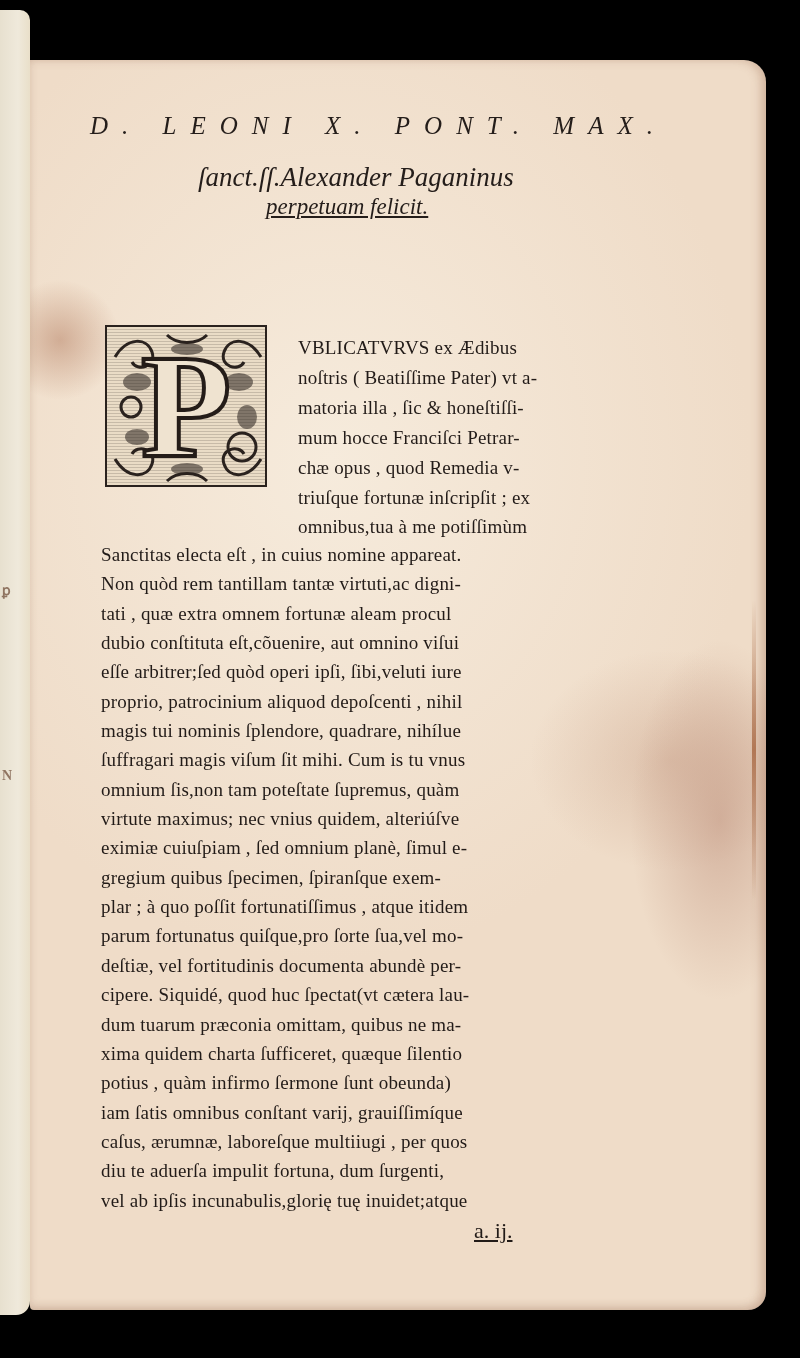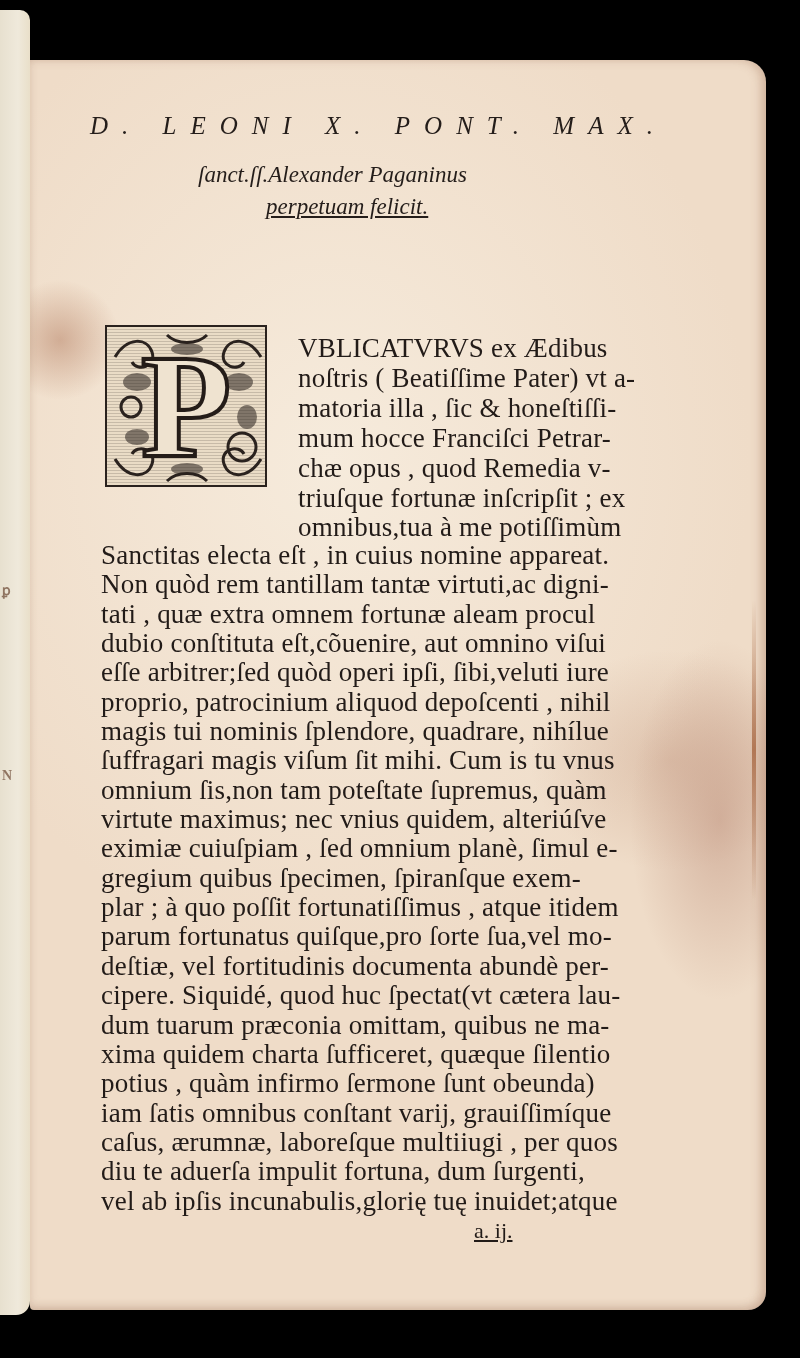--- a/index.html
+++ b/index.html
@@ -67,21 +67,21 @@
       font-size: 25px;
       letter-spacing: 14px;
       font-style: italic;
       color: #241d1a;
       white-space: nowrap;
     }
     .head2 {
       position: absolute;
       left: 198px;
       top: 162px;
-      font-size: 23px;
+      font-size: 27px;
       font-style: italic;
       color: #241d1a;
       white-space: nowrap;
     }
     .head3 {
       position: absolute;
       left: 266px;
       top: 194px;
       font-size: 23px;
       font-style: italic;
@@ -109,21 +109,21 @@
       top: 4px;
       font-size: 148px;
       line-height: 150px;
       font-weight: bold;
       color: #efe3d0;
       -webkit-text-stroke: 4px #241c18;
       font-family: "Liberation Serif", serif;
     }
     .line {
       position: absolute;
-      font-size: 27px;
+      font-size: 19px;
       line-height: 30px;
       white-space: nowrap;
       color: #221b18;
       letter-spacing: 0.2px;
     }
     .line.indent { left: 298px; }
     .line.full { left: 101px; }
     .sig {
       position: absolute;
       left: 474px;

